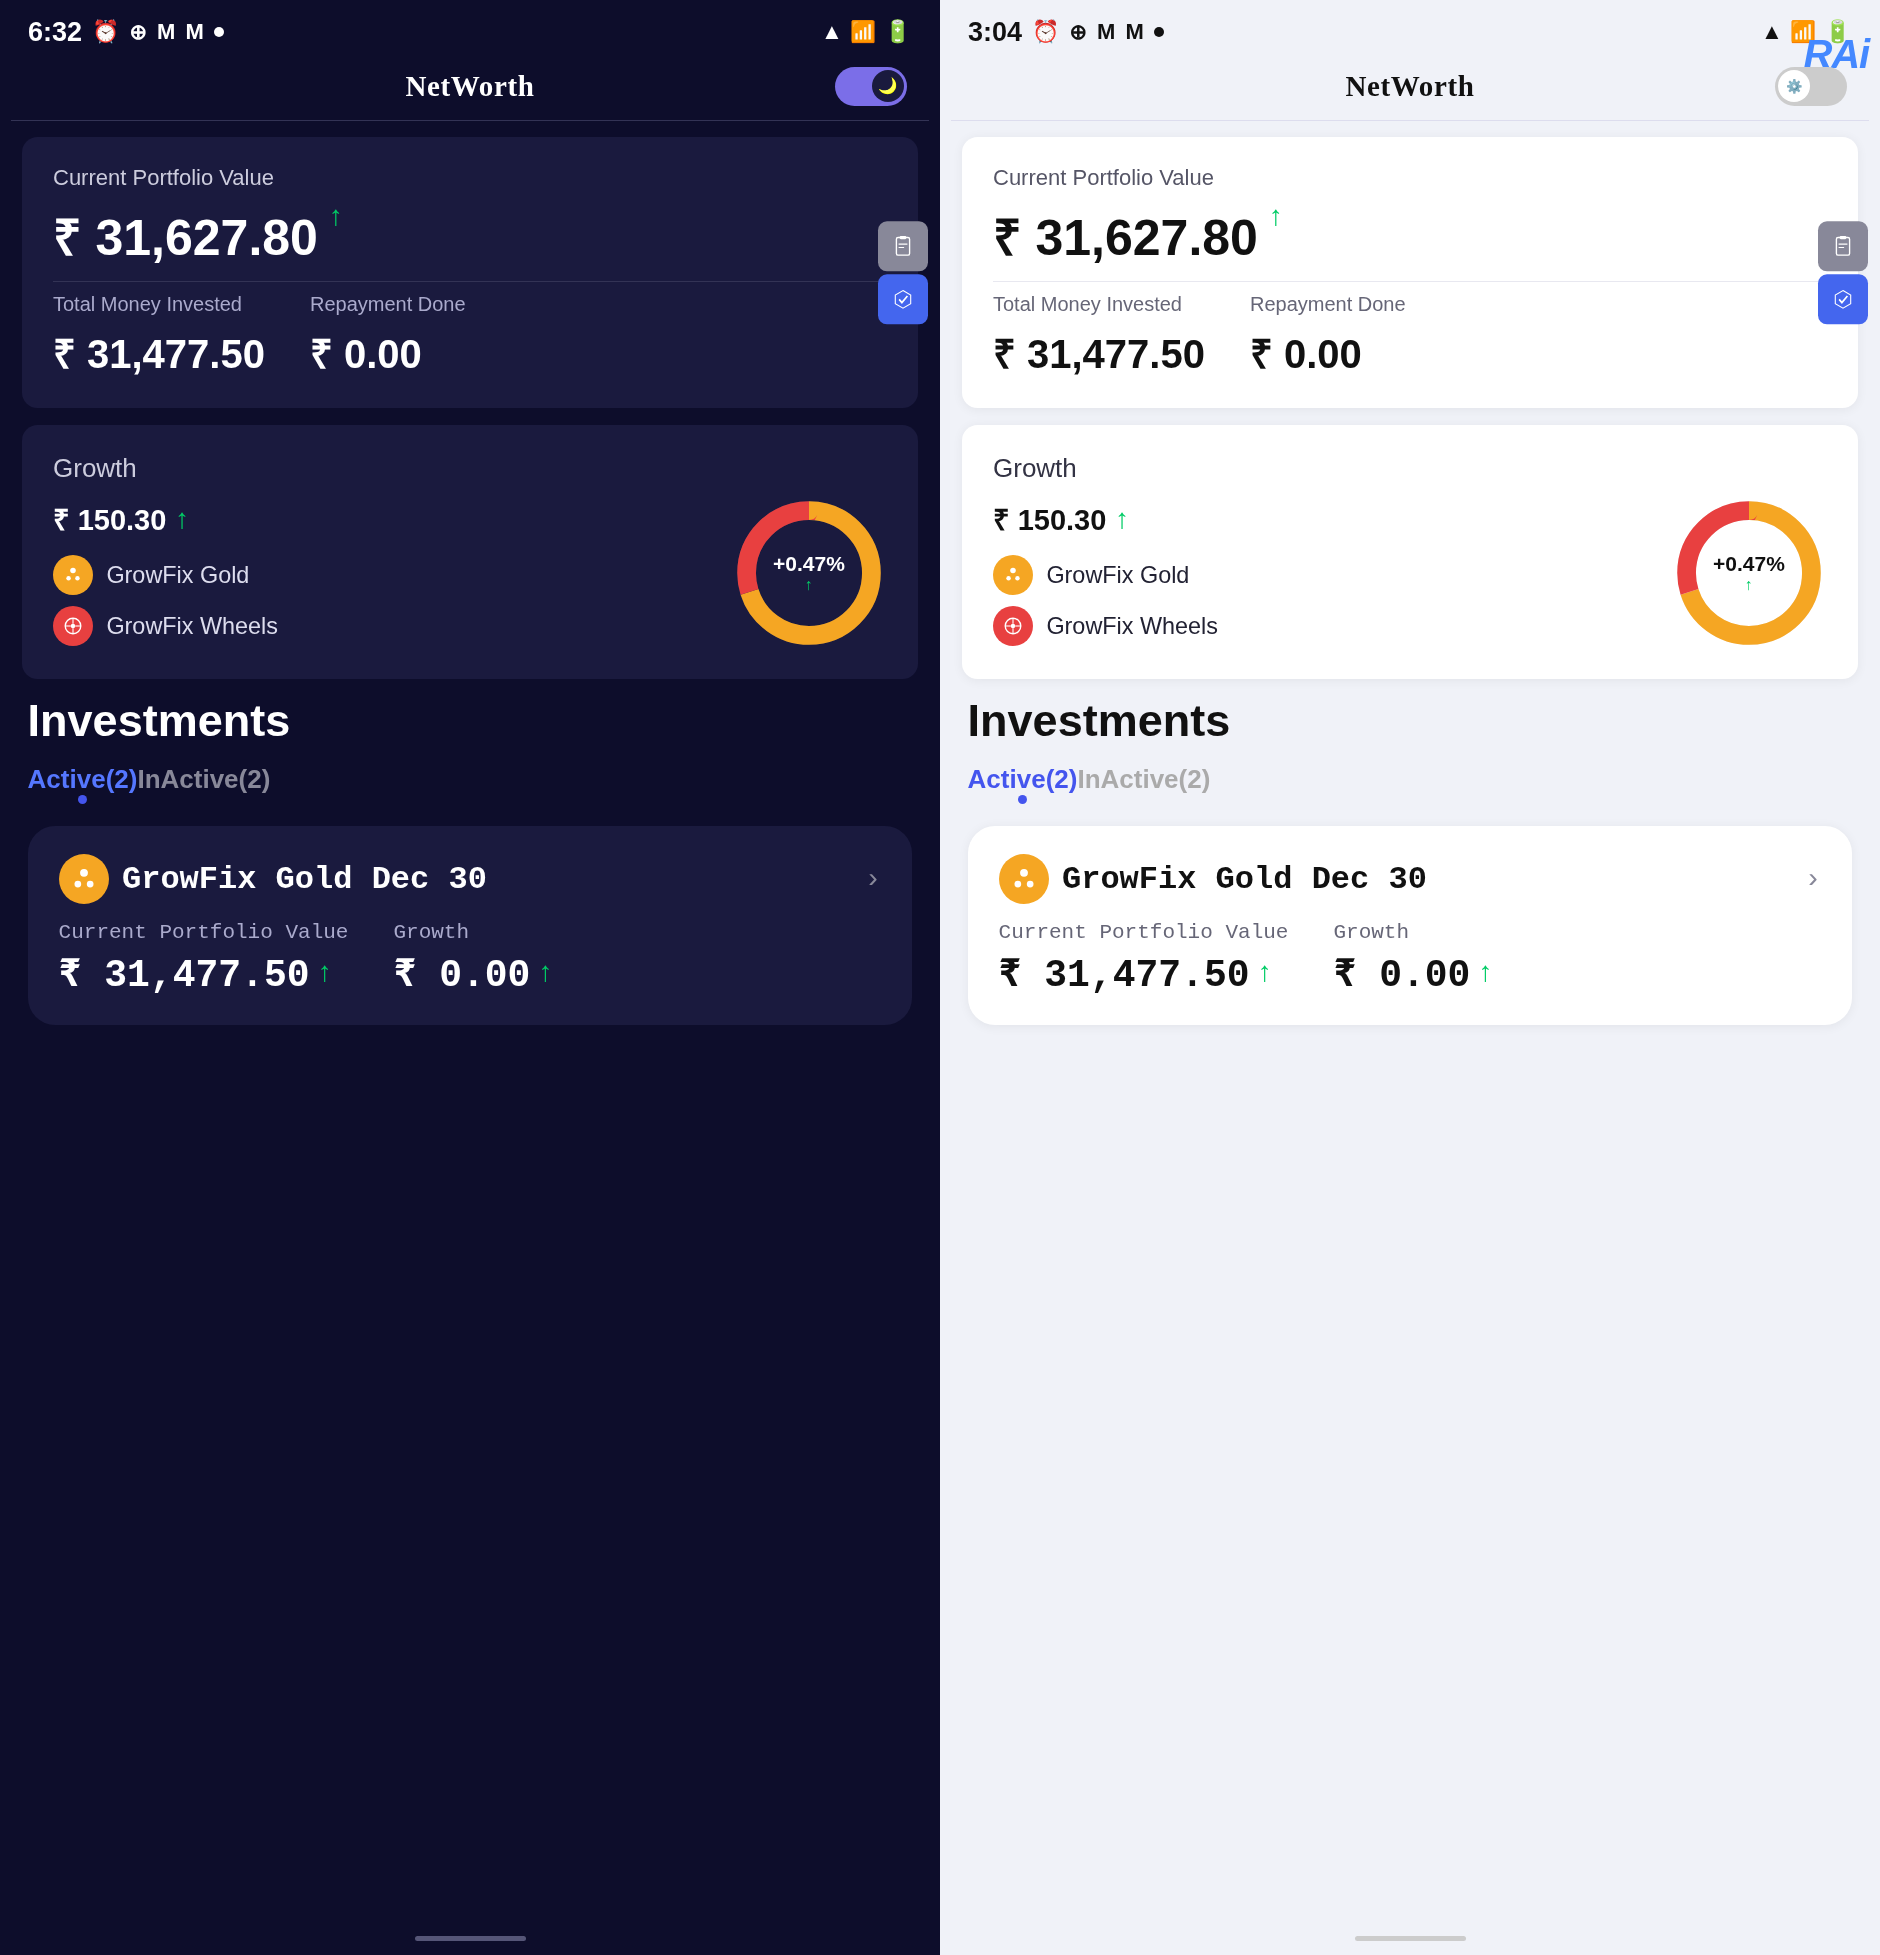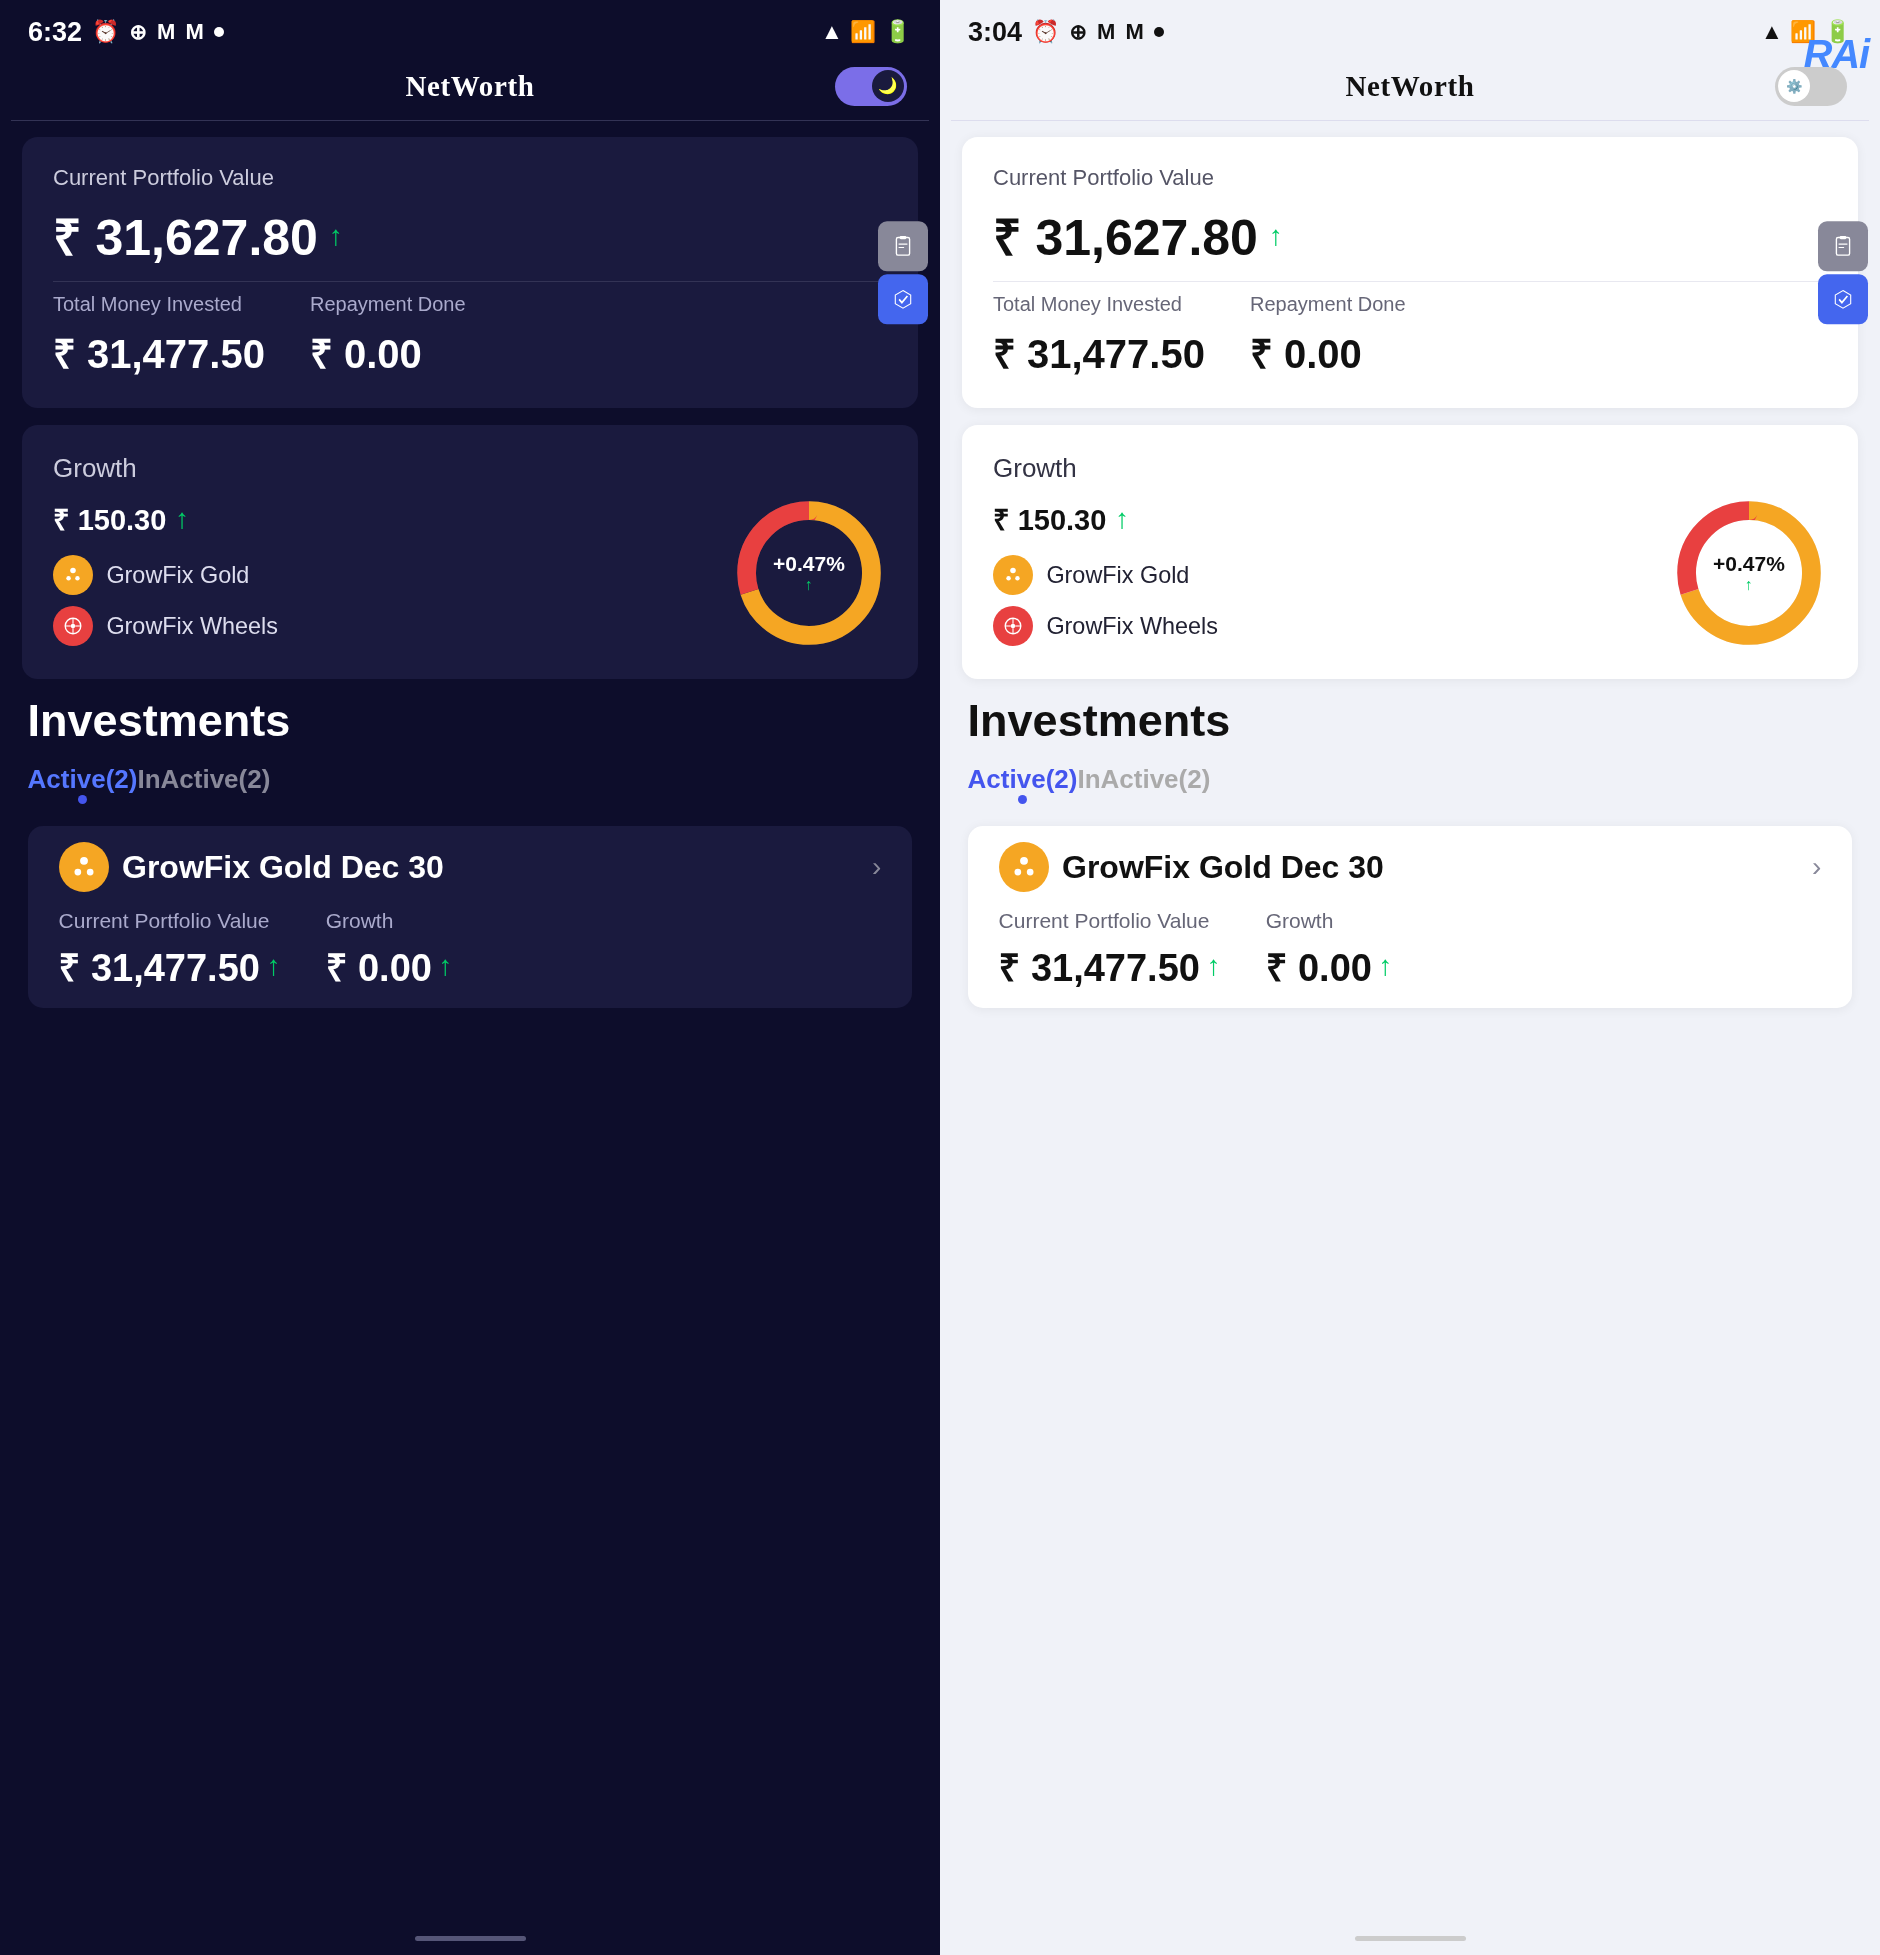--- a/index.html
+++ b/index.html
@@ -172,21 +172,20 @@
       font-weight: 500;
       margin-bottom: 11px;
     }
     .panel-dark .card-label { color: #ccccdd; }
     .panel-light .card-label { color: #555566; }
 
     .portfolio-value {
       font-size: 50px;
       font-weight: 700;
       display: flex;
-      align-items: center;
       gap: 11px;
       margin-bottom: 4px;
     }
     .arrow-up {
       color: #00cc66;
       font-size: 28px;
       line-height: 1;
     }
     .arrow-up::before { content: '↑'; }
 
@@ -359,22 +358,23 @@
     .tab-dot {
       width: 9px;
       height: 9px;
       border-radius: 50%;
       background: #4455ee;
       margin: 0 auto;
     }
 
     
     .investment-card {
-      border-radius: 15px;
-      padding: 16px 31px;
+      border-radius: 27px;
+      padding: 28px 31px;
+      font-family: Liberation Mono, monospace;
     }
     .panel-dark .investment-card { background: #1a1a3e; }
     .panel-light .investment-card { background: #ffffff; box-shadow: 0 1.1px 11px rgba(0,0,0,0.06); }
 
     .inv-header {
       display: flex;
       align-items: center;
       gap: 13.4px;
       margin-bottom: 16.7px;
     }

